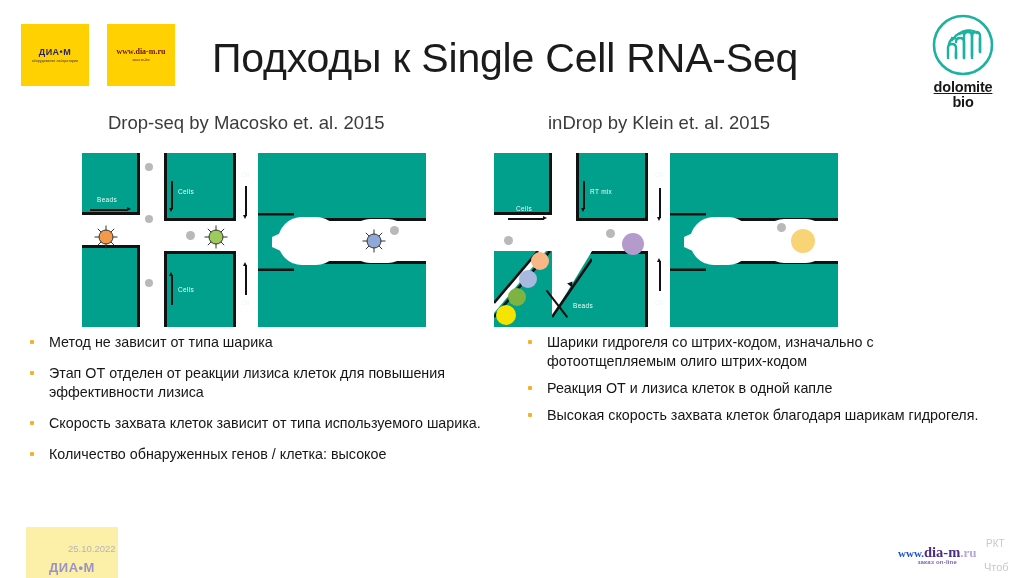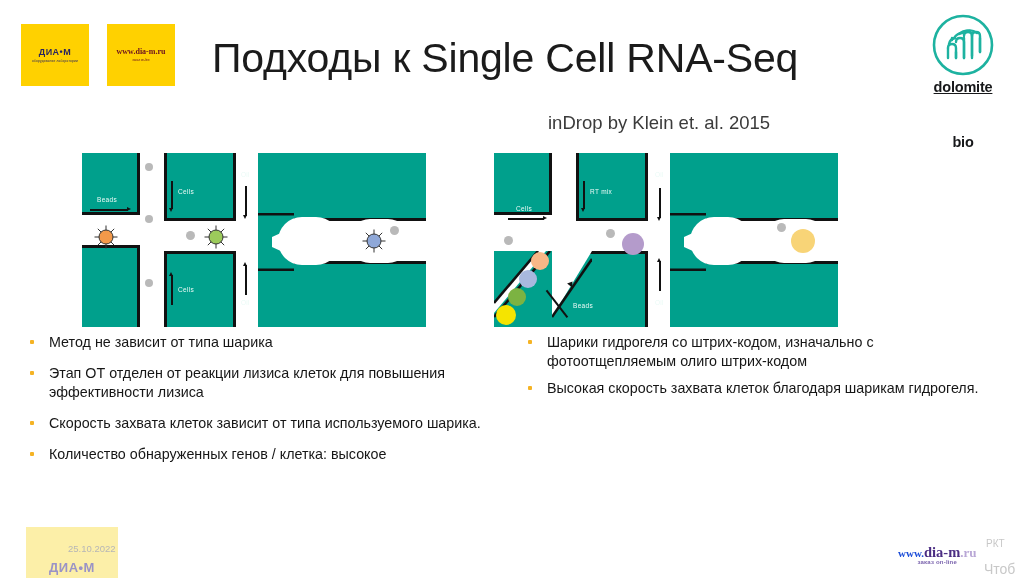--- a/index.html
+++ b/index.html
@@ -30,21 +30,21 @@
 
   .slide-title{
     position:absolute;left:212px;top:30px;width:620px;height:56px;
     font-size:41px;color:#1b1b1b;font-weight:400;
     letter-spacing:-0.2px;white-space:nowrap;line-height:56px;
   }
 
   .dolomite{position:absolute;right:14px;top:14px;width:94px;height:108px;text-align:center;}
   .dolomite .circ{width:62px;height:62px;margin:0 auto;}
   .dolomite .nm1{font-size:14.5px;font-weight:700;color:#17181a;line-height:1.05;margin-top:4px;letter-spacing:-.2px;text-decoration:underline;}
-  .dolomite .nm2{font-size:14.5px;font-weight:700;color:#17181a;line-height:1.05;letter-spacing:-.2px;margin-top:40px;}
+  .dolomite .nm2{font-size:14.5px;font-weight:700;color:#17181a;line-height:1.05;letter-spacing:-.2px;}
 
   
   .col-head{
     position:absolute;font-size:18.5px;color:#3b3b3b;font-weight:400;white-space:nowrap;
   }
   #head-left{left:108px;top:112px;}
   #head-right{left:548px;top:112px;}
 
   
   .diagram{position:absolute;top:153px;width:344px;height:174px;background:#ffffff;overflow:hidden;}
@@ -82,21 +82,21 @@
 
   
   .footer-watermark{
     position:absolute;left:26px;top:527px;width:92px;height:51px;background:#FCEFA8;
     display:flex;align-items:flex-end;justify-content:center;
   }
   .footer-watermark span{font-size:13px;font-weight:bold;color:#9a93c6;letter-spacing:.5px;padding-bottom:3px;}
   .footer-date{position:absolute;left:68px;top:543px;font-size:9.5px;color:#b6b6b6;}
   .footer-center{position:absolute;left:451px;top:543px;font-size:10px;color:#9e9e9e;margin-top:46px;}
   .footer-ghost1{position:absolute;left:986px;top:538px;font-size:10px;color:#c8c8c8;}
-  .footer-ghost2{position:absolute;left:984px;top:561px;font-size:14px;color:#c8c8c8;}
+  .footer-ghost2{position:absolute;left:984px;top:561px;font-size:11px;color:#c8c8c8;}
   .footer-logo{position:absolute;left:898px;top:543px;white-space:nowrap;}
   .footer-logo .www{font-size:11px;font-weight:bold;color:#1d4ed8;font-family:Liberation Serif, serif;}
   .footer-logo .dm{font-size:14.5px;font-weight:bold;color:#4b2d83;font-family:"Liberation Serif",serif;}
   .footer-logo .ru{font-size:13px;font-weight:bold;color:#b9a7d6;font-family:"Liberation Serif",serif;}
   .footer-logo .sub{font-size:6px;font-weight:bold;color:#7a63ad;text-align:center;margin-top:-2px;letter-spacing:.2px;}
 </style>
 </head>
 <body>
 
 <div class="slide">
@@ -132,20 +132,21 @@
           <path d="M22 24 q3-5 9-5"></path>
           <path d="M27 20 q5-4 11-3"></path>
           <path d="M34 17 q6-2 11 2"></path>
         </g>
       </svg>
     </div>
     <div class="nm1">dolomite</div>
     <div class="nm2">bio</div>
   </div>
 
+  <div class="col-head" id="head-left">Drop-seq by Macosko et. al. 2015</div>
   <div class="col-head" id="head-right">inDrop by Klein et. al. 2015</div>
 
   <div class="diagram" id="diagram-left">
 
     <div class="blk br bb" style="left:0;top:0;width:58px;height:62px;"></div>
     <div class="lbl" style="left:15px;top:43px;">Beads</div>
     <div class="arrow arrow-h" style="left:8px;top:56px;width:38px;"></div>
     <div class="ahead ahead-r" style="left:45px;top:53.5px;"></div>
 
     <div class="blk br bt" style="left:0;top:92px;width:58px;height:82px;"></div>
@@ -296,20 +297,24 @@
     </div>
   </div>
 
   <div class="bullets" id="bullets-right">
     <div class="bullet">
       <span class="dot"></span>
       <span class="txt">Шарики гидрогеля со штрих-кодом, изначально с фотоотщепляемым олиго штрих-кодом</span>
     </div>
     <div class="bullet">
       <span class="dot"></span>
+      <span class="txt">Реакция ОТ и лизиса клеток в одной капле</span>
+    </div>
+    <div class="bullet">
+      <span class="dot"></span>
       <span class="txt">Высокая скорость захвата клеток благодаря шарикам гидрогеля.</span>
     </div>
   </div>
 
   <div class="footer-watermark">
     <span>ДИА•М</span>
   </div>
   <div class="footer-date">25.10.2022</div>
   <div class="footer-center">Вебинар Диаэм-2021</div>
   <div class="footer-ghost1">РКТ</div>

